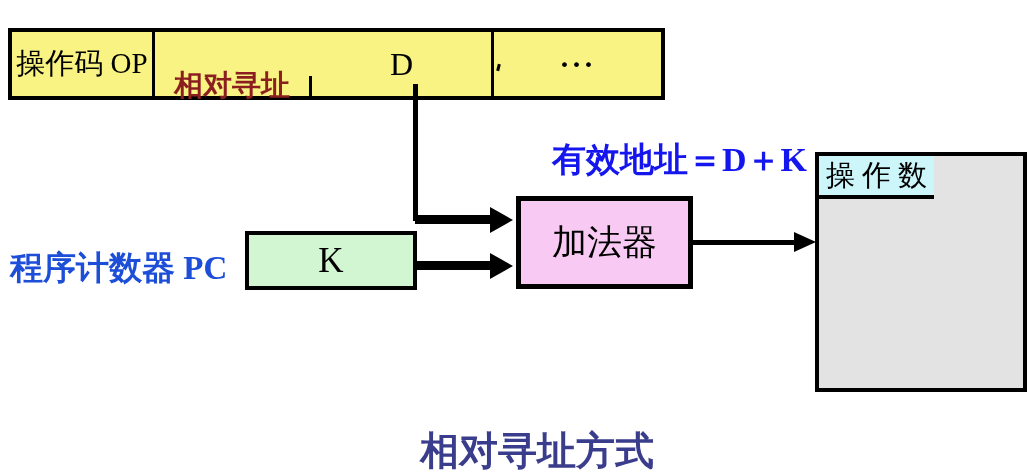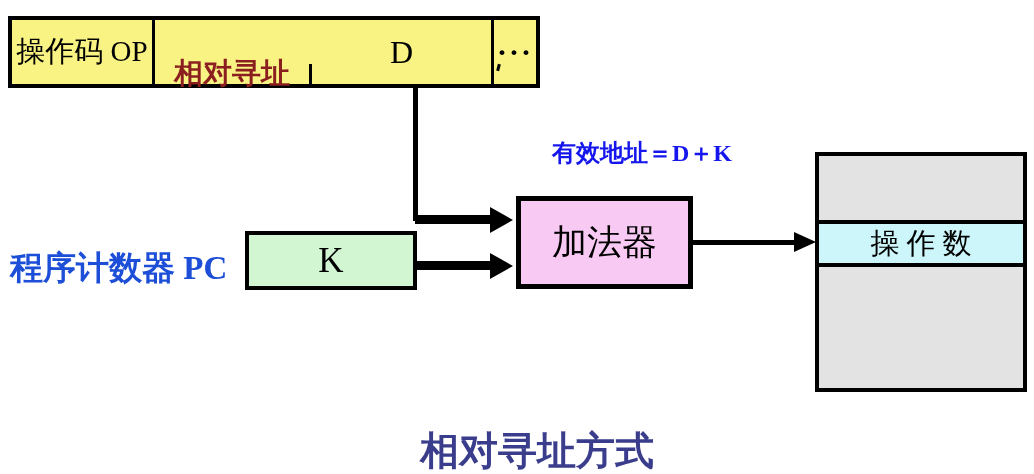--- a/index.html
+++ b/index.html
@@ -6,22 +6,22 @@
   .canvas {
     position: relative;
     width: 1034px;
     height: 474px;
     background: #ffffff;
     font-family: "Liberation Serif", "DejaVu Serif", serif;
     overflow: hidden;
   }
   
   .instr-box {
-    position: absolute; left: 8px; top: 16px;
-    width: 532px; height: 72px;
+    position: absolute; left: 8px; top: 28px;
+    width: 657px; height: 72px;
     box-sizing: border-box;
     border: 4px solid #000;
     background: var(--instruction_fill);
     display: flex;
   }
   .instr-cell {
     box-sizing: border-box;
     border-right: 3px solid #000;
     display: flex; align-items: center; justify-content: center;
     font-size: 29px; color: #000;
@@ -67,35 +67,35 @@
     position: absolute; left: 516px; top: 196px;
     width: 177px; height: 93px;
     box-sizing: border-box; border: 5px solid #000;
     background: var(--adder_fill);
     display: flex; align-items: center; justify-content: center;
     font-size: 35px; color: #000; font-family: Liberation Serif, serif;
   }
   
   .formula {
     position: absolute; left: 552px; top: 137px;
-    font-size: 24px; font-weight: bold;
+    font-size: 34px; font-weight: bold;
     color: var(--formula_text);
     white-space: nowrap;
   }
   
   .mem-title {
     position: absolute; left: 815px; top: 106px; width: 212px;
     text-align: center; font-size: 30px; color: #000;
   }
   .mem-box {
     position: absolute; left: 815px; top: 152px;
     width: 212px; height: 240px;
     box-sizing: border-box; border: 4px solid #000;
     background: var(--memory_fill);
-    display: flex; flex-direction: column;
+    display: flex; flex-direction: row;
   }
   .mem-row { box-sizing: border-box; }
   .mem-row.top { height: 68px; border-bottom: 4px solid #000; }
   .mem-row.operand {
     height: 43px; border-bottom: 4px solid #000;
     background: var(--operand_fill);
     display: flex; align-items: center; justify-content: center;
     font-size: 29px; color: #000; letter-spacing: 7px; text-indent: 7px;
   }
   .mem-row.bottom { flex: 1; }

